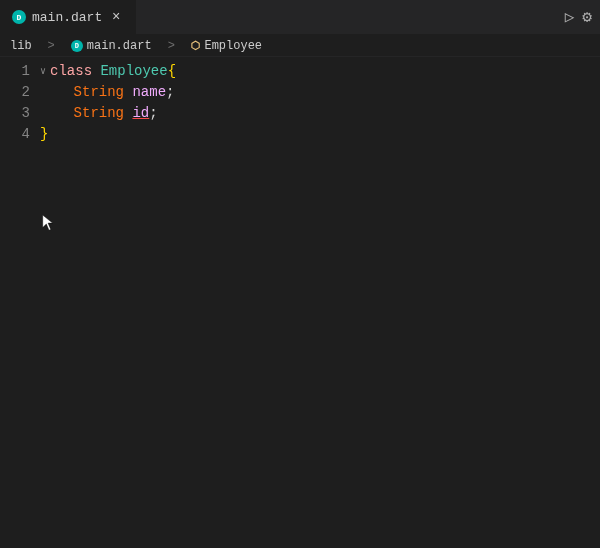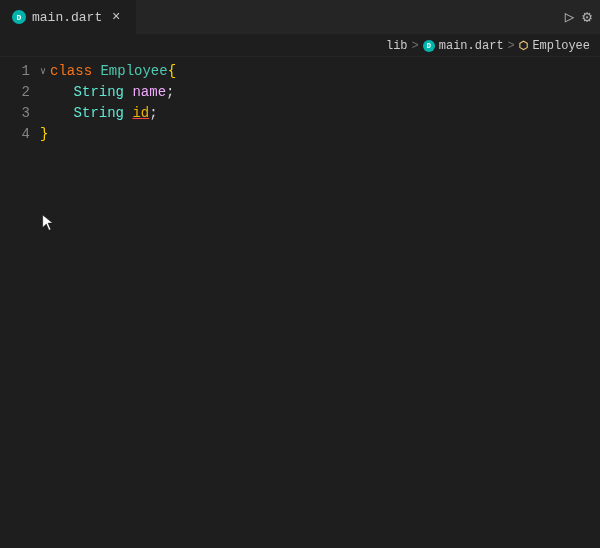--- a/index.html
+++ b/index.html
@@ -83,23 +83,22 @@
 
     
     .breadcrumb {
       display: flex;
       align-items: center;
       height: 22px;
       padding: 0 10px;
       background-color: #1e1e1e;
       font-size: 12px;
       color: #cccccc;
-      gap: 4px;
+      gap: 16px;
       border-bottom: 1px solid #252526;
-      justify-content: flex-end;
     }
 
     .breadcrumb-separator {
       color: #6d6d6d;
       font-size: 12px;
     }
 
     .breadcrumb-item {
       display: flex;
       align-items: center;
@@ -162,26 +161,26 @@
     }
 
     .code-line {
       height: 21px;
       display: flex;
       align-items: center;
       white-space: pre;
     }
 
     
-    .kw-class { color: #f97316; }
+    .kw-class { color: #fca5a5; }
     .class-name { color: #4ec9b0; }
     .brace { color: #ffd700; }
-    .type { color: #5eead4; }
+    .type { color: #f97316; }
     .var-name { color: #f0abfc; }
-    .var-id { color: #eab308; text-decoration: underline; text-decoration-color: #f44747; }
+    .var-id { color: #f0abfc; text-decoration: underline; text-decoration-color: #f44747; }
     .semicolon { color: #d4d4d4; }
     .collapse-arrow {
       color: #858585;
       font-size: 10px;
       margin-right: 4px;
       cursor: pointer;
     }
 
     .mouse-cursor {
       position: absolute;

